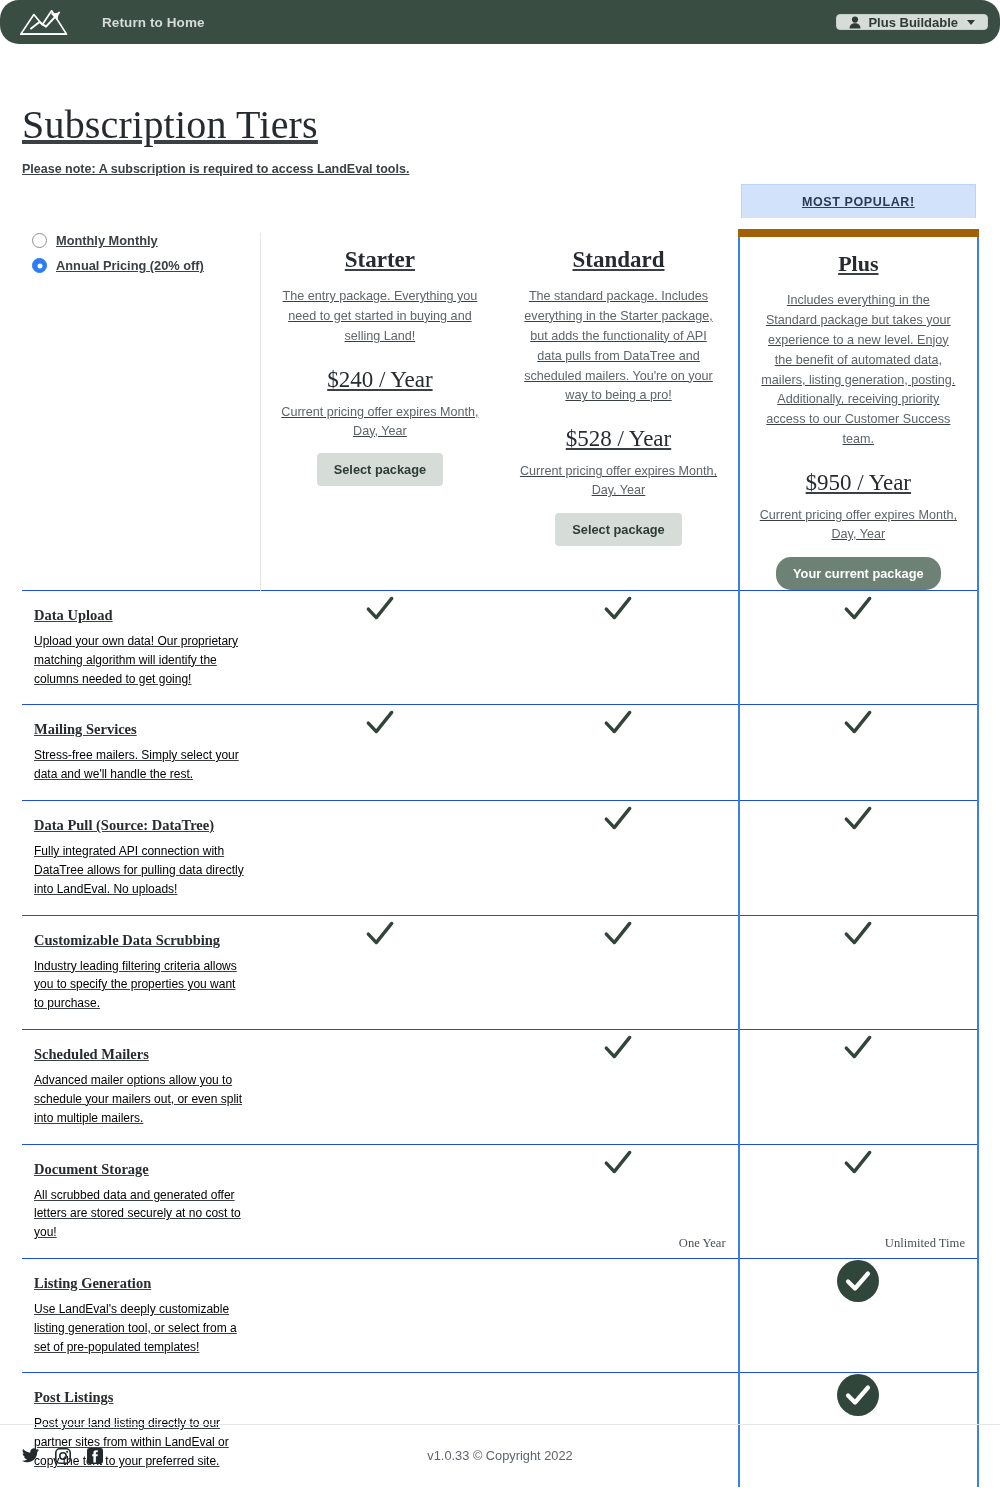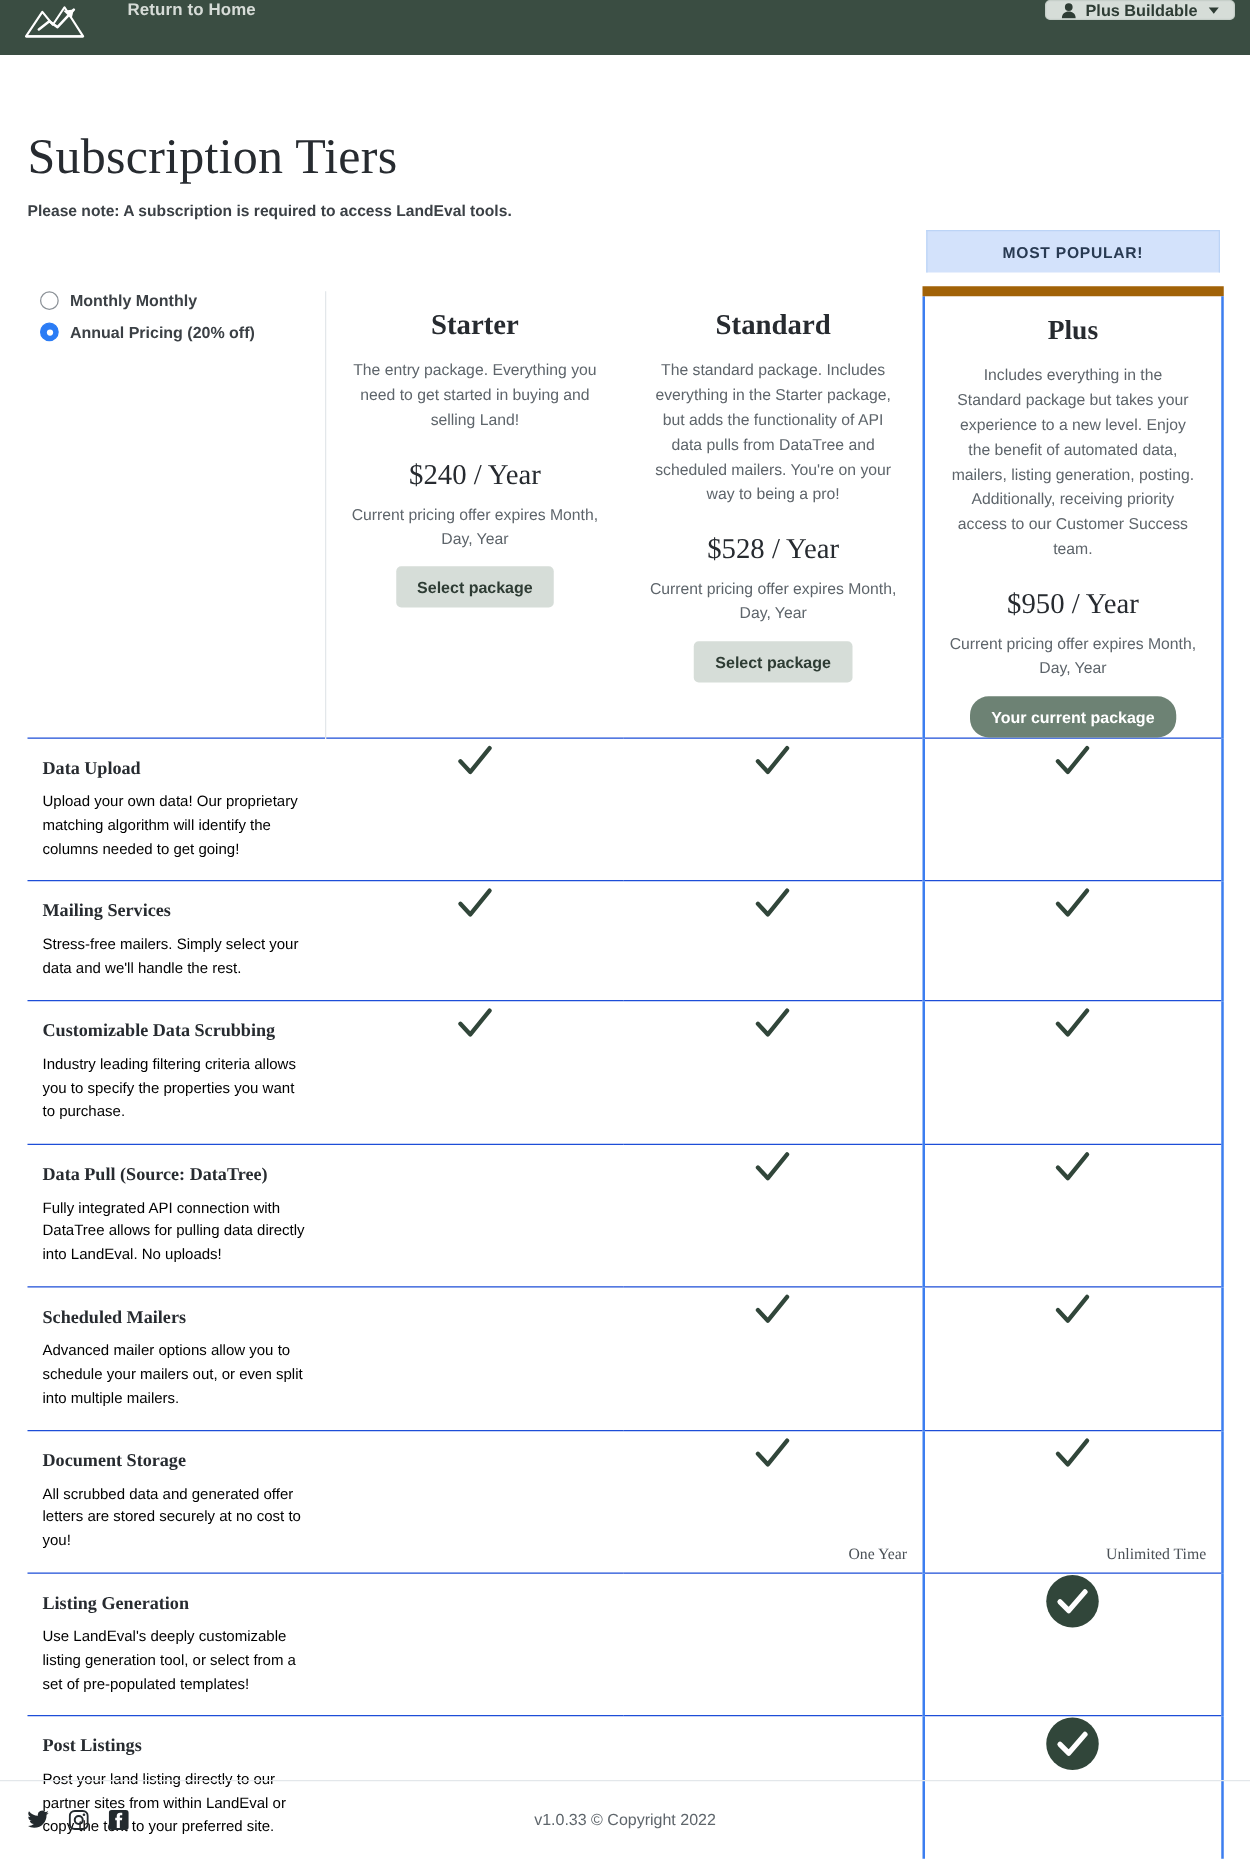--- a/index.html
+++ b/index.html
@@ -9,23 +9,24 @@
     background: #ffffff;
     font-family: "Liberation Sans", sans-serif;
     color: #3b4045;
   }
 
   
   .navbar {
     height: 44px;
     background: #3a4d42;
     display: flex;
-    align-items: flex-start;
+    align-items: center;
     padding: 0 12px 0 18px;
     position: relative;
+    border-radius: 19px;
   }
   .navbar-logo { width: 56px; height: 34px; display: block; flex: 0 0 auto; }
   .navbar-home-link {
     color: #d6dbd7;
     font-size: 13.5px;
     font-weight: bold;
     margin-left: 28px;
     text-decoration: none;
     letter-spacing: .1px;
   }
@@ -50,20 +51,21 @@
     border-right: 4px solid transparent;
     border-top: 5px solid #2e3c34;
     margin-left: 2px;
   }
 
   
   .page {
     padding: 0 0 0 0;
     position: relative;
     height: 1380px;
+    text-decoration: underline;
   }
   .page-inner { padding: 0 22px; }
 
   .page-title {
     font-family: "Liberation Serif", serif;
     font-size: 40px;
     font-weight: normal;
     color: #272b30;
     letter-spacing: .2px;
     padding-top: 58px;
@@ -394,52 +396,52 @@
               <td class="mark-cell highlight">
                 <div class="mark-inner">
                   <svg class="check-plain" viewBox="0 0 32 32">
                     <polyline points="5,17 12.5,25 27,7" fill="none" stroke="#31463a" stroke-width="3.2" stroke-linecap="round" stroke-linejoin="round"></polyline>
                   </svg>
                 </div>
               </td>
             </tr>
             <tr class="feat-row">
               <td class="feat-cell">
+                <div class="feat-title">Data Pull (Source: DataTree)</div>
+                <div class="feat-desc">Fully integrated API connection with DataTree allows for pulling data directly into LandEval. No uploads!</div>
+              </td>
+              <td class="mark-cell ">
+                <div class="mark-inner"></div>
+              </td>
+              <td class="mark-cell ">
+                <div class="mark-inner">
+                  <svg class="check-plain" viewBox="0 0 32 32">
+                    <polyline points="5,17 12.5,25 27,7" fill="none" stroke="#31463a" stroke-width="3.2" stroke-linecap="round" stroke-linejoin="round"></polyline>
+                  </svg>
+                </div>
+              </td>
+              <td class="mark-cell highlight">
+                <div class="mark-inner">
+                  <svg class="check-plain" viewBox="0 0 32 32">
+                    <polyline points="5,17 12.5,25 27,7" fill="none" stroke="#31463a" stroke-width="3.2" stroke-linecap="round" stroke-linejoin="round"></polyline>
+                  </svg>
+                </div>
+              </td>
+            </tr>
+            <tr class="feat-row">
+              <td class="feat-cell">
                 <div class="feat-title">Customizable Data Scrubbing</div>
                 <div class="feat-desc">Industry leading filtering criteria allows you to specify the properties you want to purchase.</div>
               </td>
               <td class="mark-cell ">
                 <div class="mark-inner">
                   <svg class="check-plain" viewBox="0 0 32 32">
                     <polyline points="5,17 12.5,25 27,7" fill="none" stroke="#31463a" stroke-width="3.2" stroke-linecap="round" stroke-linejoin="round"></polyline>
                   </svg>
                 </div>
-              </td>
-              <td class="mark-cell ">
-                <div class="mark-inner">
-                  <svg class="check-plain" viewBox="0 0 32 32">
-                    <polyline points="5,17 12.5,25 27,7" fill="none" stroke="#31463a" stroke-width="3.2" stroke-linecap="round" stroke-linejoin="round"></polyline>
-                  </svg>
-                </div>
-              </td>
-              <td class="mark-cell highlight">
-                <div class="mark-inner">
-                  <svg class="check-plain" viewBox="0 0 32 32">
-                    <polyline points="5,17 12.5,25 27,7" fill="none" stroke="#31463a" stroke-width="3.2" stroke-linecap="round" stroke-linejoin="round"></polyline>
-                  </svg>
-                </div>
-              </td>
-            </tr>
-            <tr class="feat-row">
-              <td class="feat-cell">
-                <div class="feat-title">Data Pull (Source: DataTree)</div>
-                <div class="feat-desc">Fully integrated API connection with DataTree allows for pulling data directly into LandEval. No uploads!</div>
-              </td>
-              <td class="mark-cell ">
-                <div class="mark-inner"></div>
               </td>
               <td class="mark-cell ">
                 <div class="mark-inner">
                   <svg class="check-plain" viewBox="0 0 32 32">
                     <polyline points="5,17 12.5,25 27,7" fill="none" stroke="#31463a" stroke-width="3.2" stroke-linecap="round" stroke-linejoin="round"></polyline>
                   </svg>
                 </div>
               </td>
               <td class="mark-cell highlight">
                 <div class="mark-inner">

